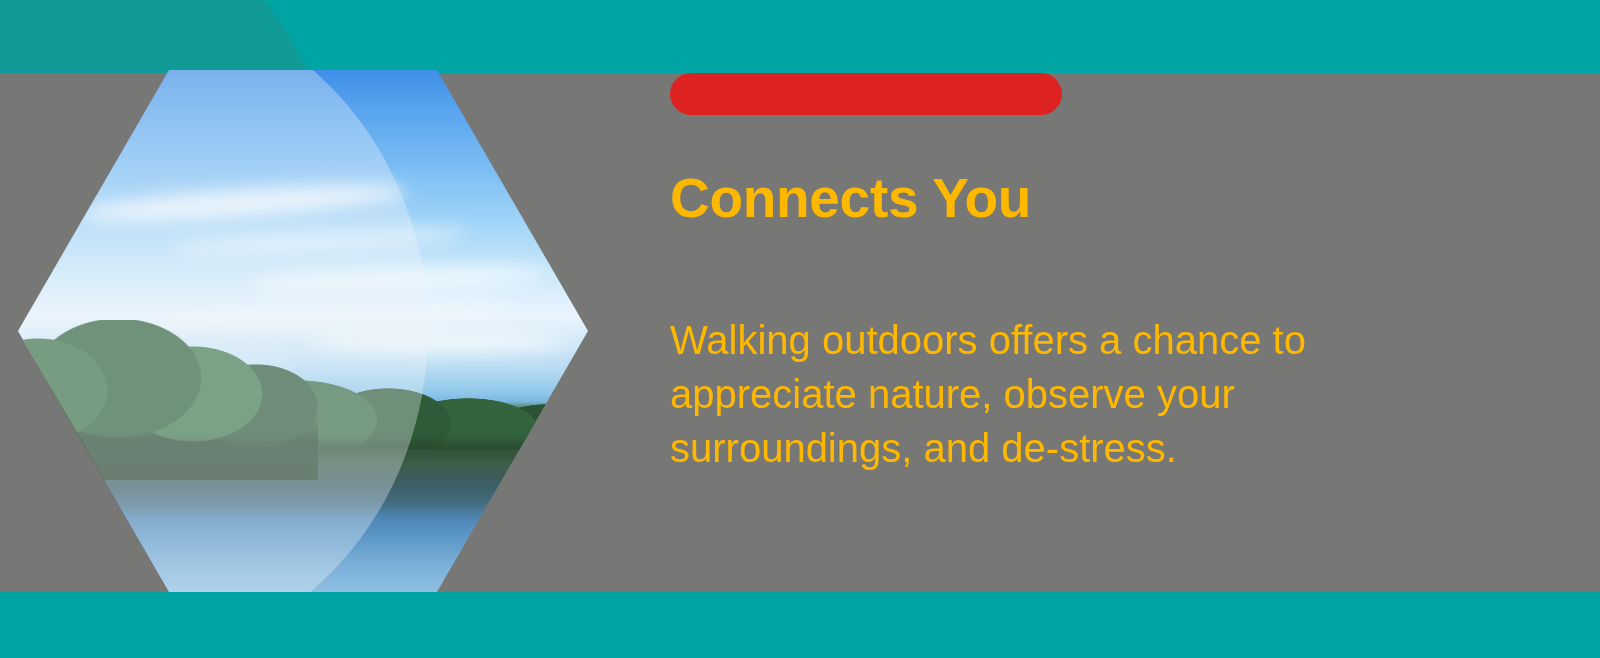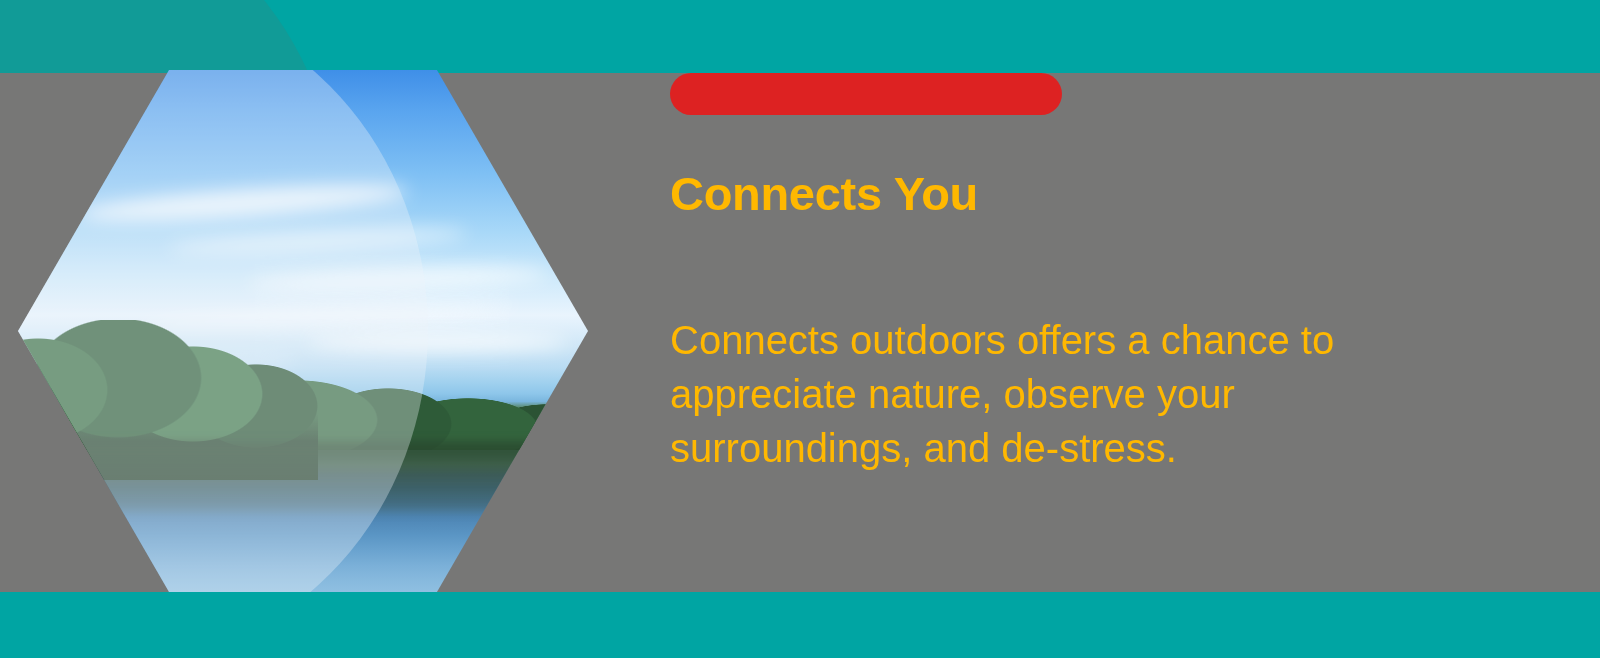--- a/index.html
+++ b/index.html
@@ -190,21 +190,21 @@
     background: #dd2222;
     border-radius: 21px;
   }
 
   
   .heading {
     position: absolute;
     left: 670px;
     top: 168px;
     margin: 0;
-    font-size: 47px;
+    font-size: 55px;
     font-weight: 700;
     line-height: 1.1;
     color: #ffb800;
     letter-spacing: -0.3px;
     white-space: nowrap;
   }
 
   .body-copy {
     position: absolute;
     left: 670px;
@@ -241,15 +241,15 @@
         <div class="reflection"></div>
       </div>
       <div class="photo-glow"></div>
     </div>
   </div>
 
   <div class="red-pill"></div>
 
   <h1 class="heading">Connects You</h1>
 
-  <p class="body-copy">Connects outdoors offers a chance to appreciate nature, observe your surroundings, and de-stress.</p>
+  <p class="body-copy">Walking outdoors offers a chance to appreciate nature, observe your surroundings, and de-stress.</p>
 
 </div>
 
 </body></html>

